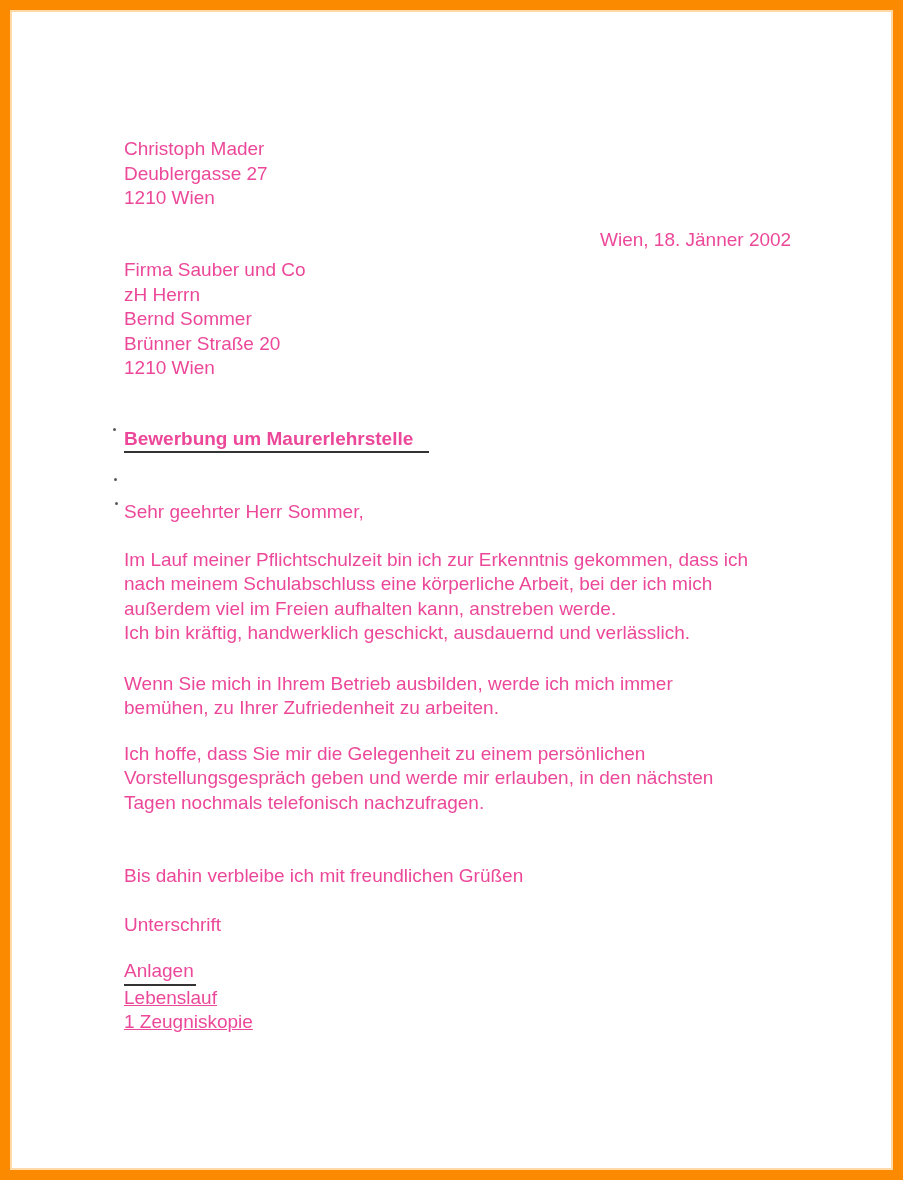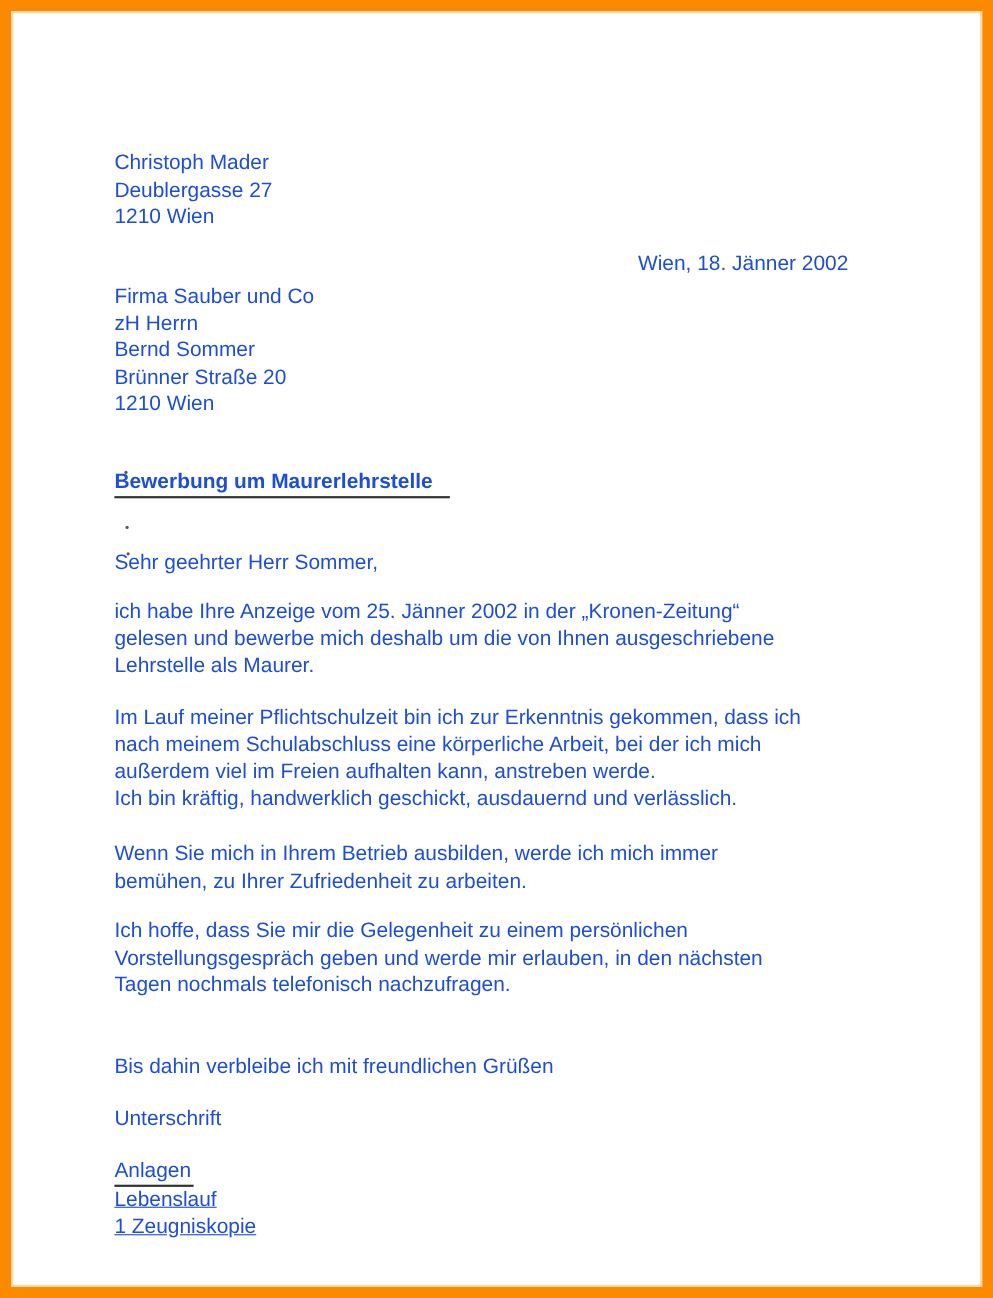--- a/index.html
+++ b/index.html
@@ -15,21 +15,22 @@
     box-shadow: inset 0 0 0 2px #ffd9a8;
     overflow: hidden;
     color: #1a1a1a;
   }
 
   .content {
     position: relative;
     padding: 127px 60px 0 94px;
     font-size: 19px;
     line-height: 24.5px;
-    color: #1d4ed8;
+    color: #ec4899;
+    margin-left: 20px;
   }
 
   .multiline { white-space: pre-line; }
 
   .sender-block { margin-top: 0; }
 
   .date-line {
     margin-top: 17px;
     margin-left: 476px;
     white-space: nowrap;
@@ -98,23 +99,20 @@
 Bernd Sommer
 Brünner Straße 20
 1210 Wien</div>
 
     <div class="subject-line">
       <span class="subject-text">Bewerbung um Maurerlehrstelle</span>
     </div>
 
     <div class="salutation">Sehr geehrter Herr Sommer,</div>
 
-    <div class="paragraph p1 multiline">ich habe Ihre Anzeige vom 25. Jänner 2002 in der „Kronen-Zeitung“
-gelesen und bewerbe mich deshalb um die von Ihnen ausgeschriebene
-Lehrstelle als Maurer.</div>
 
     <div class="paragraph p2 multiline">Im Lauf meiner Pflichtschulzeit bin ich zur Erkenntnis gekommen, dass ich
 nach meinem Schulabschluss eine körperliche Arbeit, bei der ich mich
 außerdem viel im Freien aufhalten kann, anstreben werde.
 Ich bin kräftig, handwerklich geschickt, ausdauernd und verlässlich.</div>
 
     <div class="paragraph p3 multiline">Wenn Sie mich in Ihrem Betrieb ausbilden, werde ich mich immer
 bemühen, zu Ihrer Zufriedenheit zu arbeiten.</div>
 
     <div class="paragraph p4 multiline">Ich hoffe, dass Sie mir die Gelegenheit zu einem persönlichen

